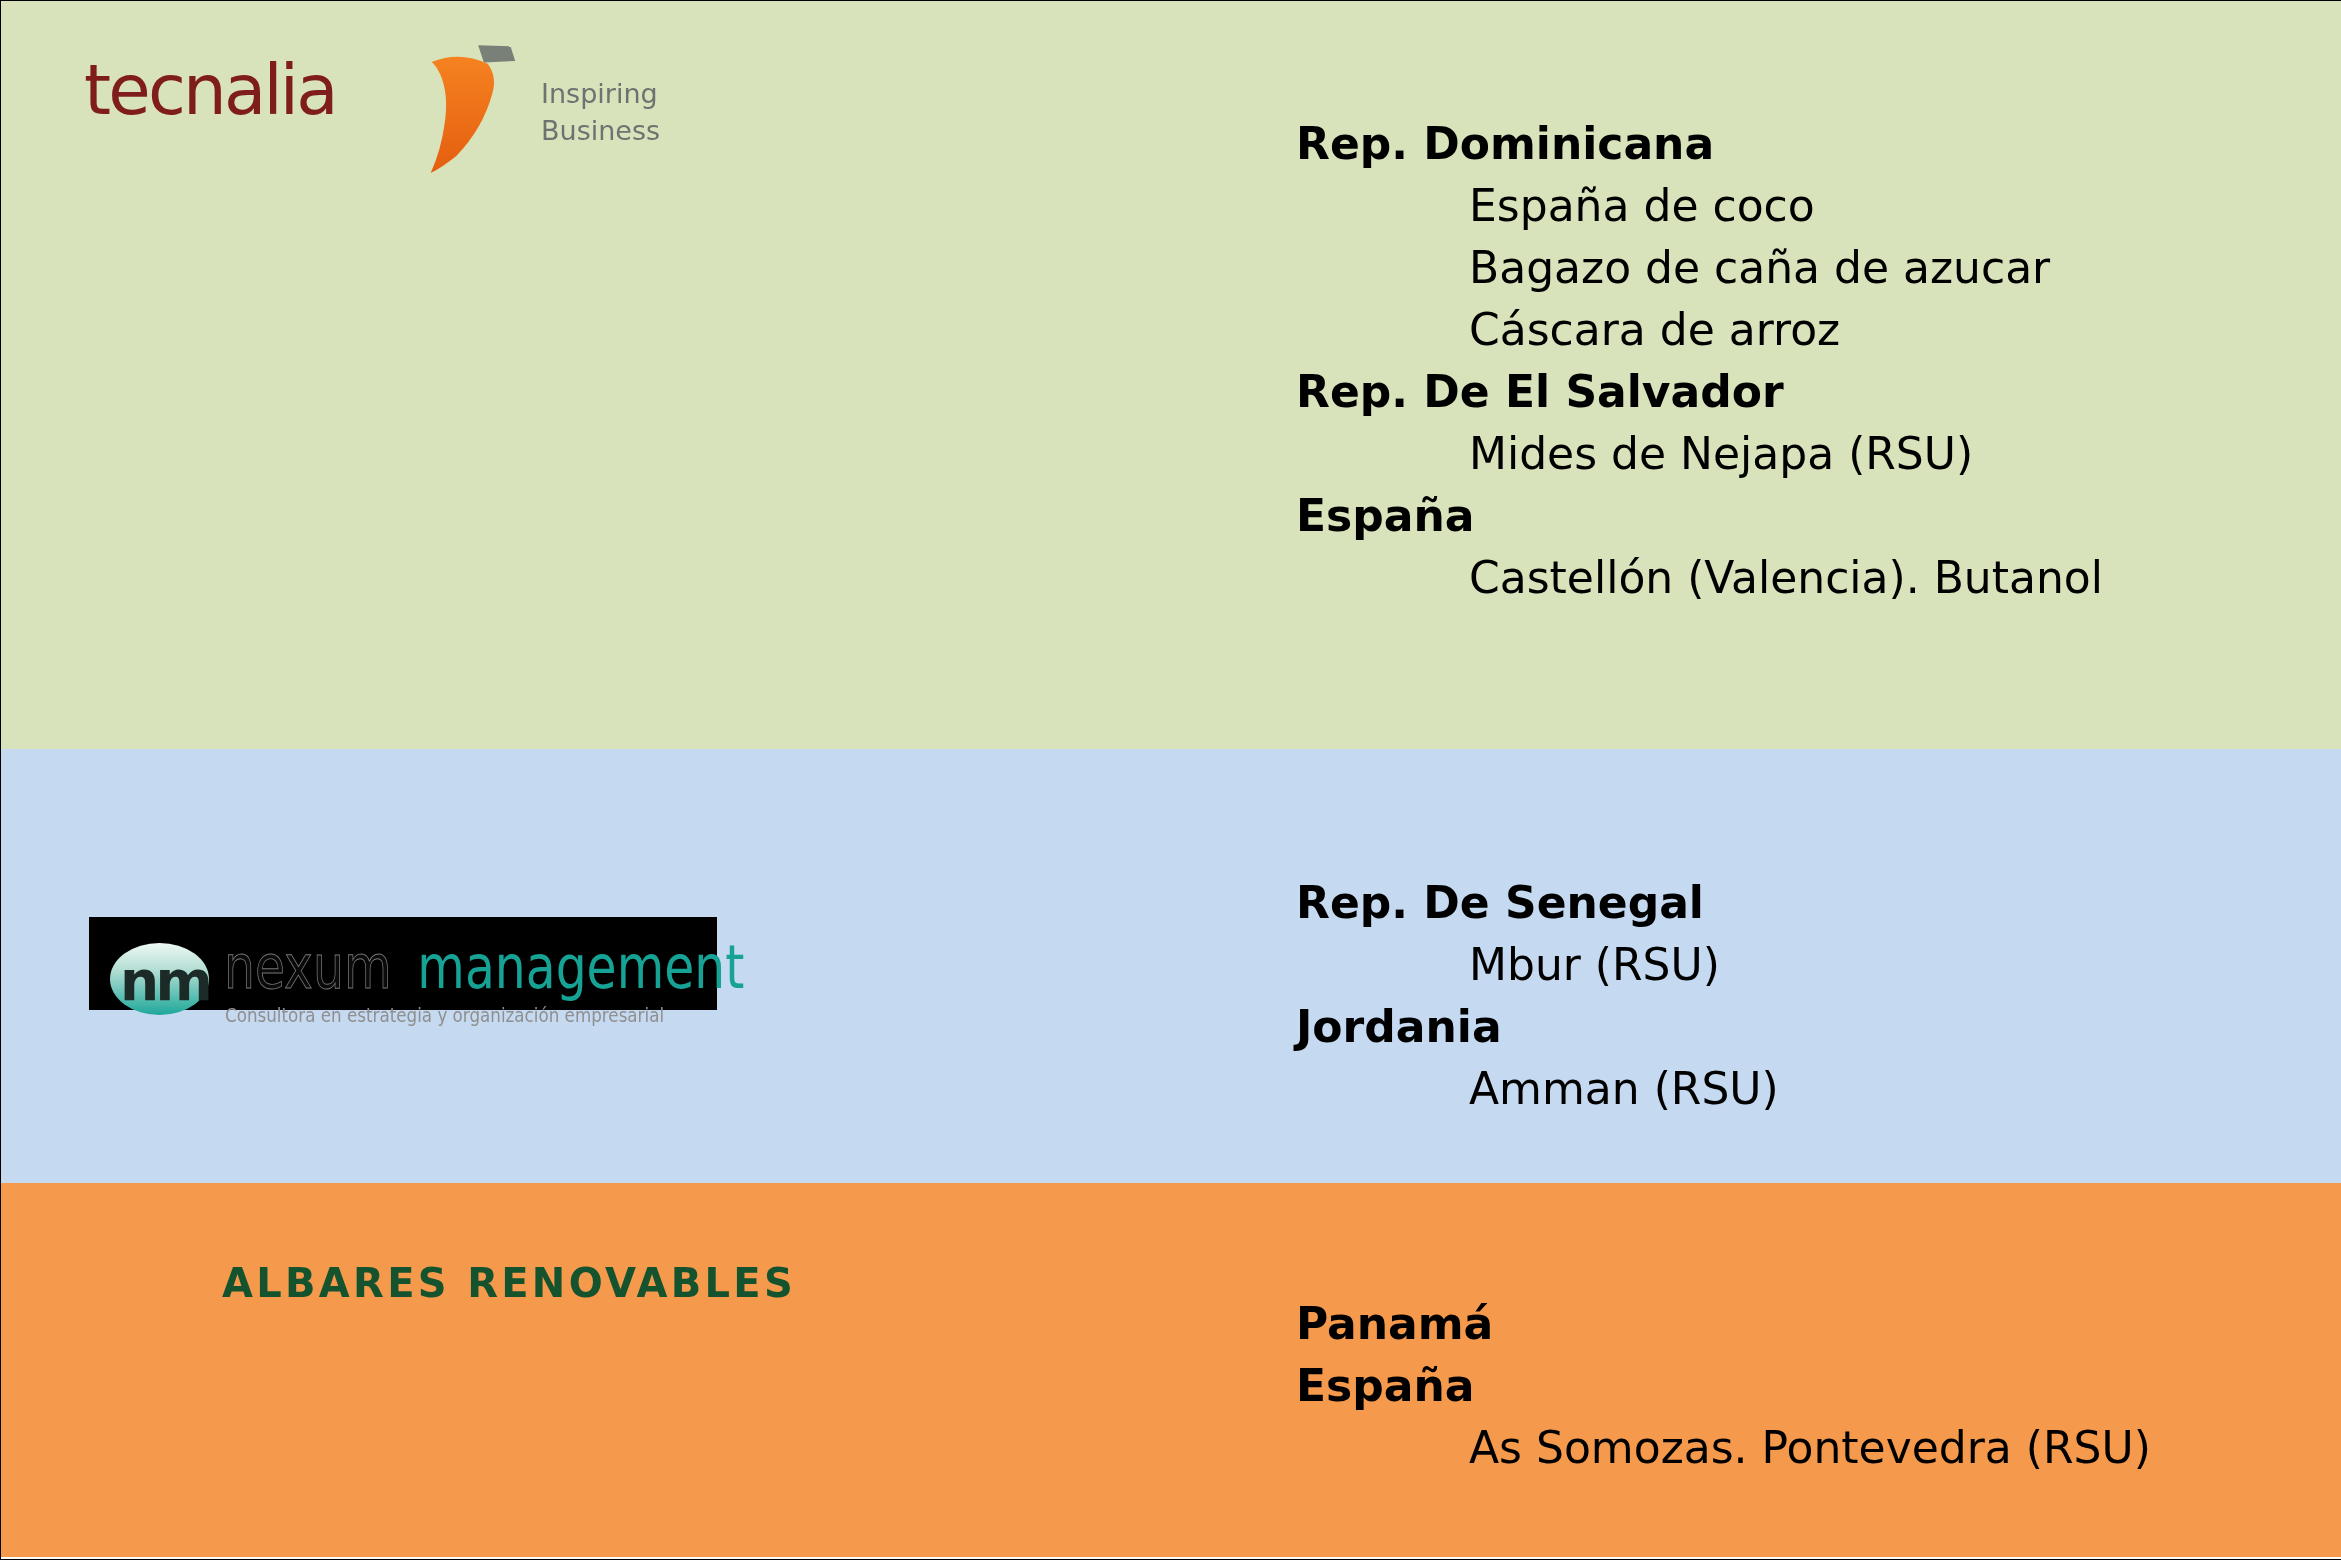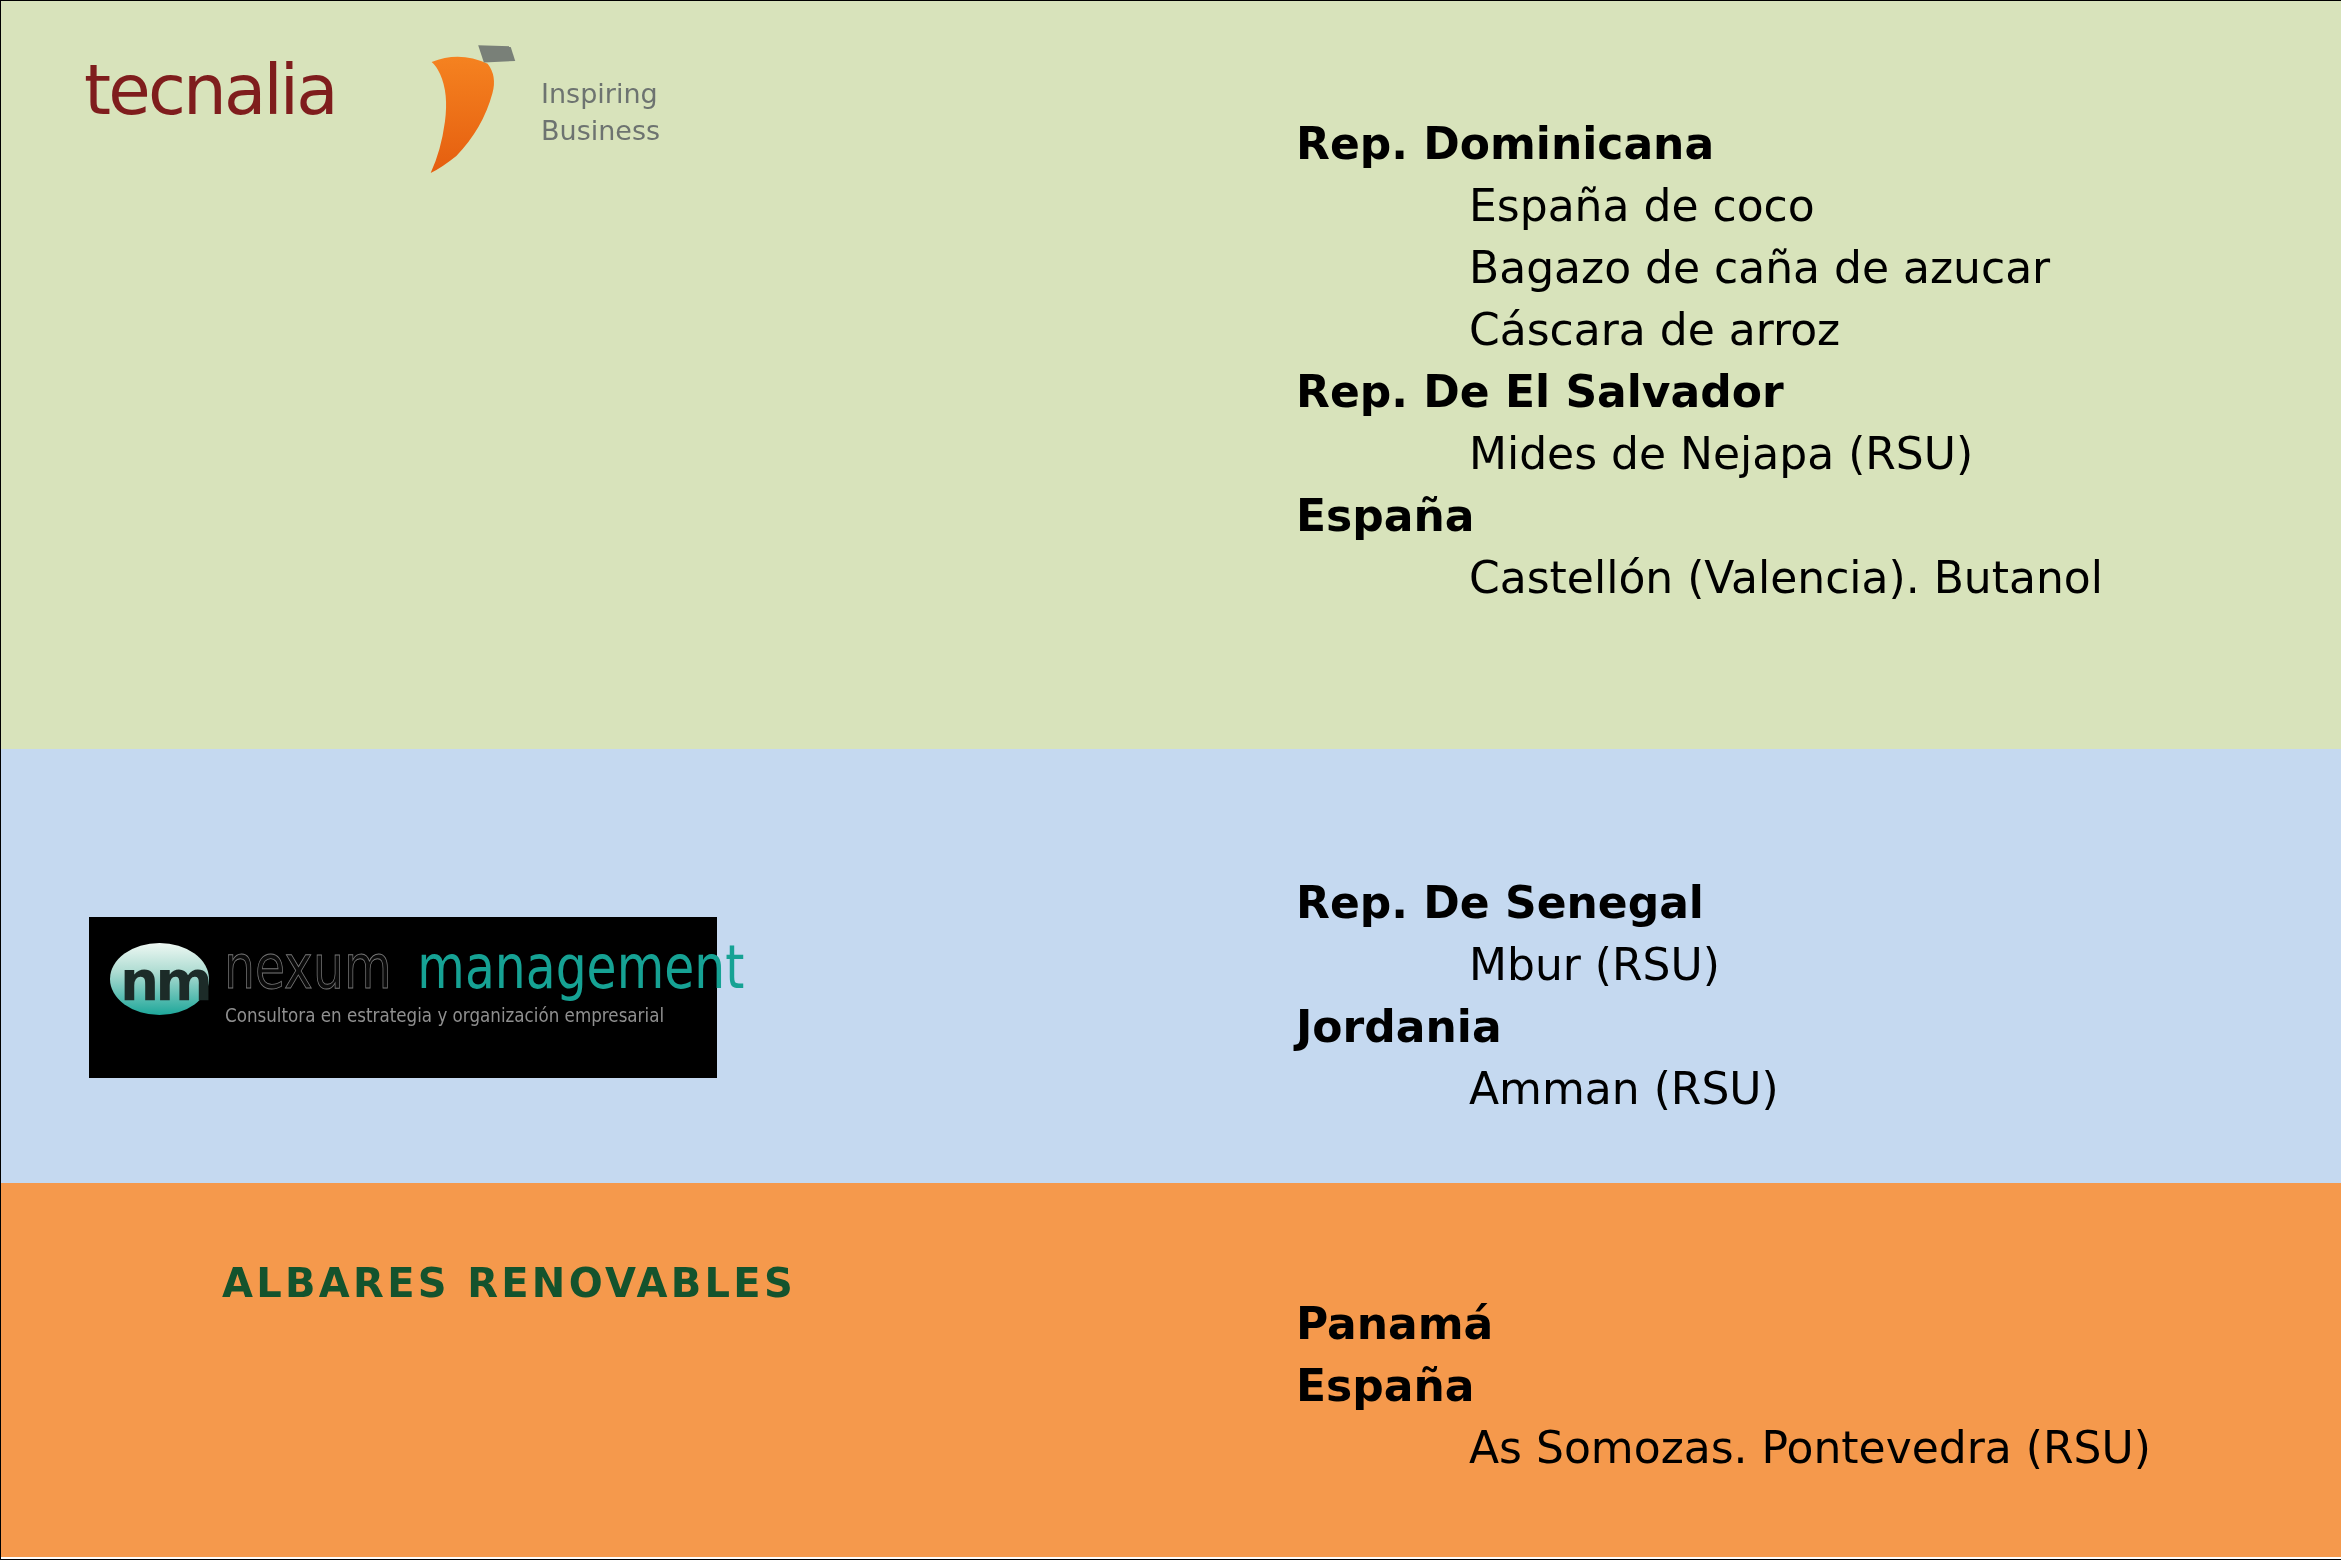--- a/index.html
+++ b/index.html
@@ -24,21 +24,21 @@
   .line.country{font-weight:bold;}
   .line.item{padding-left:173px;}
 
   
   .tecnalia-logo{position:absolute;left:0;top:0;}
   .tecnalia-word{position:absolute;left:83px;top:55px;font-size:69px;line-height:1;letter-spacing:-2.8px;color:#7f1d1d;}
   .tecnalia-swoosh{position:absolute;left:424px;top:41px;width:94px;height:133px;}
   .tecnalia-tagline{position:absolute;left:540px;top:74px;font-size:27px;line-height:37px;color:#6d7370;}
 
   
-  .nexum-logo{position:absolute;left:88px;top:916px;width:628px;height:161px;background:#000;}
+  .nexum-logo{position:absolute;left:88px;top:916px;width:628px;height:93px;background:#000;}
   .nexum-ellipse{position:absolute;left:21px;top:26px;width:99px;height:72px;border-radius:50%;
     background:linear-gradient(180deg,#eef8f3 0%,#aedcd2 40%,#1ea79a 100%);}
   .nexum-monogram{position:absolute;left:31px;top:37px;font-size:55px;font-weight:bold;letter-spacing:-3.7px;color:#1c2b28;line-height:1;}
   .nexum-name{position:absolute;left:135px;top:16px;font-size:61px;line-height:1.1;white-space:nowrap;transform:scaleX(0.80);transform-origin:0 0;}
   .nexum-black{color:#0a0a0a;-webkit-text-stroke:0.9px #787878;}
   .nexum-teal{color:#16a294;margin-left:13px;}
   .nexum-tagline{position:absolute;left:136px;top:87px;font-size:19.7px;color:#8f8f8f;white-space:nowrap;transform:scaleX(0.85);transform-origin:0 0;}
 
   
   .albares-logo{position:absolute;left:221px;top:1259px;font-size:40px;font-weight:bold;letter-spacing:3.3px;color:#14532d;white-space:nowrap;}

